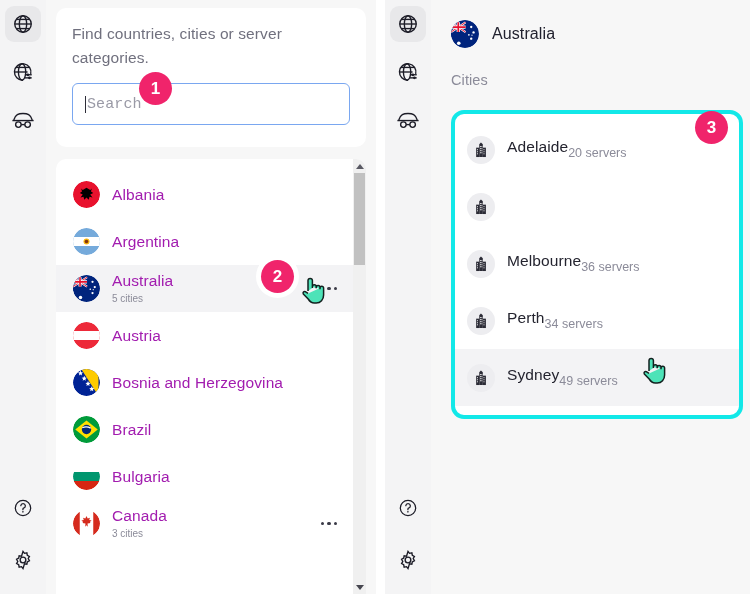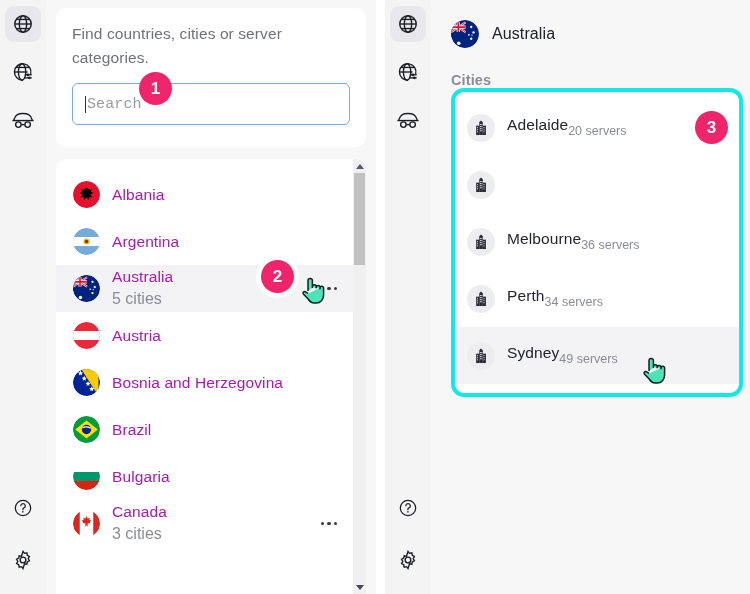--- a/index.html
+++ b/index.html
@@ -76,21 +76,21 @@
     width: 27px; height: 27px; border-radius: 50%;
     flex: 0 0 27px; margin-right: 12px; overflow: hidden;
     position: relative;
   }
   .flag svg { display:block; width:27px; height:27px; }
   .country-text { display: flex; flex-direction: column; justify-content: center; }
   .country-name {
     font-size: 15.5px; color: #a21caf; letter-spacing: .1px; line-height: 1.25;
   }
   .country-sub {
-    font-size: 16px; color: #8b8b99; line-height: 1.35; margin-top: 2px;
+    font-size: 10px; color: #8b8b99; line-height: 1.35; margin-top: 2px;
   }
   .row-spacer { flex: 1 1 auto; }
   .dots {
     display: flex; gap: 3px; align-items: center; padding-right: 4px; cursor: pointer;
   }
   .dots i { width: 3.5px; height: 3.5px; border-radius: 50%; background: #3a3a46; display:block; }
 
   
   .scrollbar {
     width: 13px; flex: 0 0 13px; background: #f0f0f0;
@@ -115,21 +115,21 @@
     flex: 1 1 auto; height: 594px; background: #f7f7f7;
     padding: 20px 14px 0 20px; position: relative;
   }
   .country-header {
     display: flex; align-items: center; margin-bottom: 24px;
   }
   .country-header .flag { width: 28px; height: 28px; flex-basis:28px; margin-right: 13px; }
   .country-header .flag svg { width:28px; height:28px; }
   .country-header-name { font-size: 16px; color: #22222f; letter-spacing: .1px; }
   .cities-label {
-    font-size: 14.5px; color: #8b8b99; letter-spacing: .1px; margin-bottom: 0; font-weight: bold;
+    font-size: 14.5px; color: #8b8b99; letter-spacing: .1px; margin-bottom: 22px;
   }
   .cities-box {
     background: #ffffff; border-radius: 13px;
     border: 4px solid #12e8e8;
     padding: 7px 0 9px 0;
     position: relative;
     width: 292px;
   }
   .city-row {
     display: flex; align-items: center; height: 57px;

